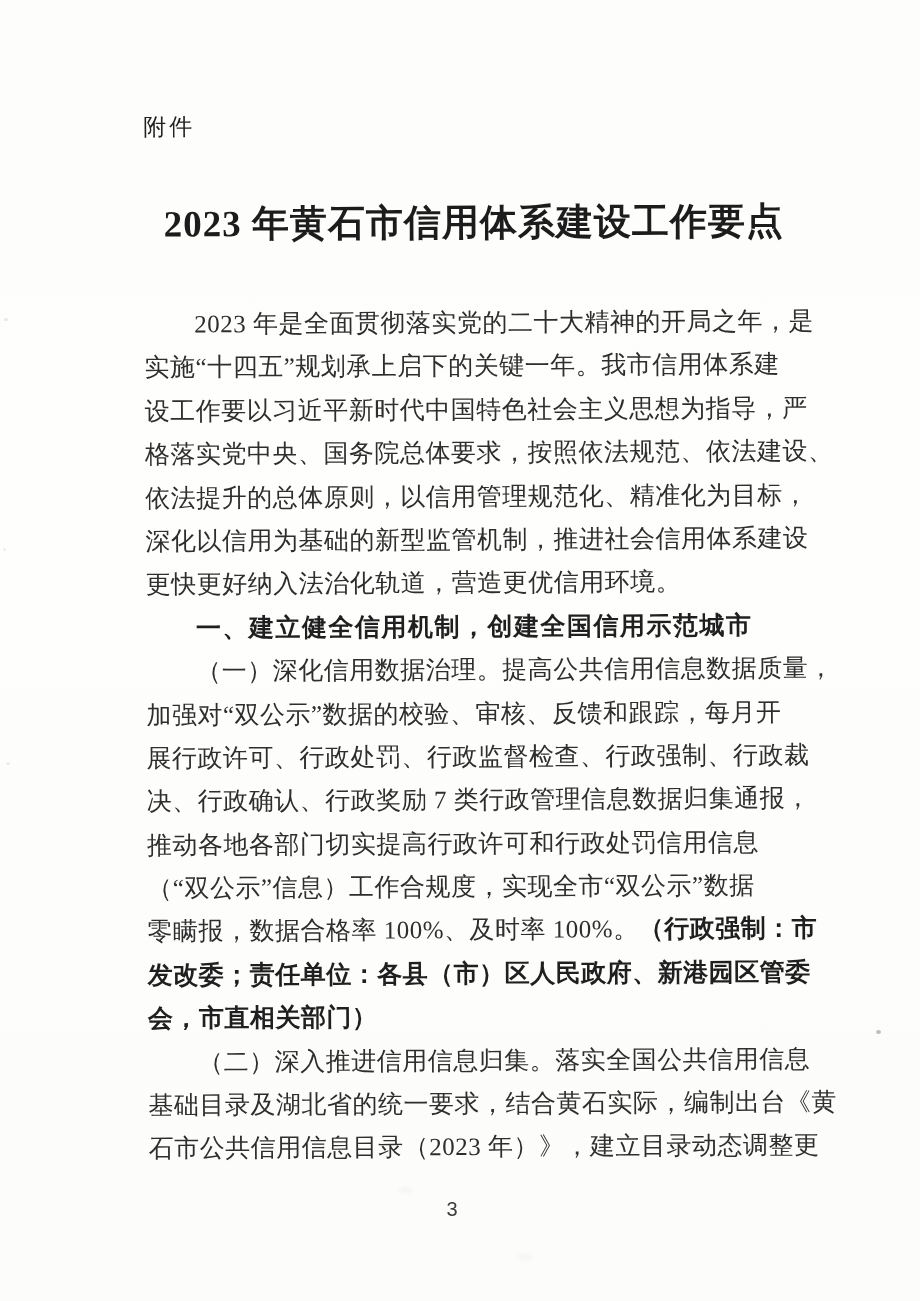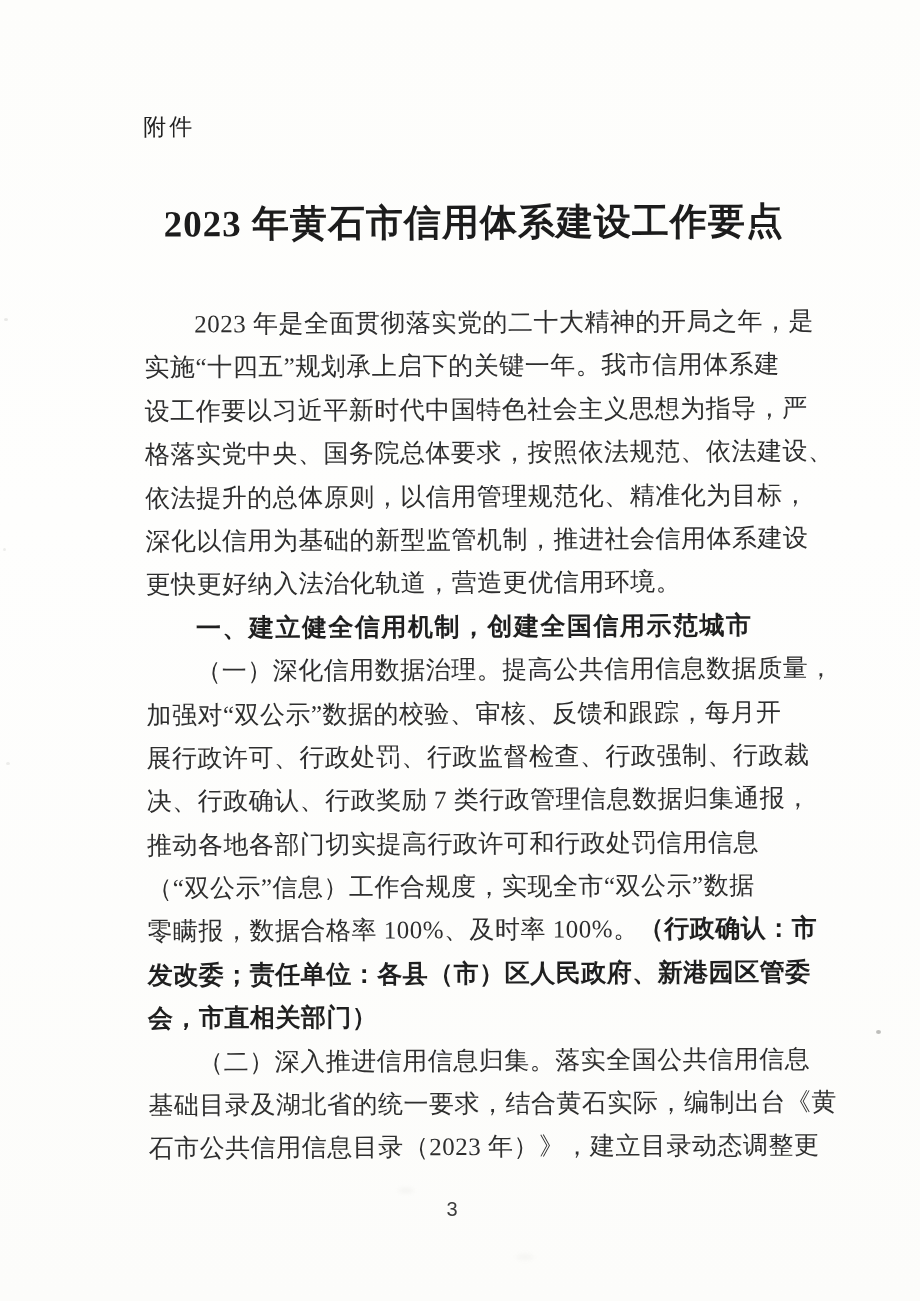--- a/index.html
+++ b/index.html
@@ -124,21 +124,21 @@
         <div class="line"><span>依法提升的总体原则，以信用管理规范化、精准化为目标，</span></div>
         <div class="line"><span>深化以信用为基础的新型监管机制，推进社会信用体系建设</span></div>
         <div class="line"><span>更快更好纳入法治化轨道，营造更优信用环境。</span></div>
         <div class="line indent heading"><span class="bold">一、建立健全信用机制，创建全国信用示范城市</span></div>
         <div class="line indent"><span>（一）深化信用数据治理。提高公共信用信息数据质量，</span></div>
         <div class="line"><span>加强对“双公示”数据的校验、审核、反馈和跟踪，每月开</span></div>
         <div class="line"><span>展行政许可、行政处罚、行政监督检查、行政强制、行政裁</span></div>
         <div class="line"><span>决、行政确认、行政奖励 7 类行政管理信息数据归集通报，</span></div>
         <div class="line"><span>推动各地各部门切实提高行政许可和行政处罚信用信息</span></div>
         <div class="line"><span>（“双公示”信息）工作合规度，实现全市“双公示”数据</span></div>
-        <div class="line"><span>零瞒报，数据合格率 100%、及时率 100%。</span><span class="bold">（行政确认：市</span></div>
+        <div class="line"><span>零瞒报，数据合格率 100%、及时率 100%。</span><span class="bold">（行政强制：市</span></div>
         <div class="line"><span class="bold">发改委；责任单位：各县（市）区人民政府、新港园区管委</span></div>
         <div class="line"><span class="bold">会，市直相关部门）</span></div>
         <div class="line indent"><span>（二）深入推进信用信息归集。落实全国公共信用信息</span></div>
         <div class="line"><span>基础目录及湖北省的统一要求，结合黄石实际，编制出台《黄</span></div>
         <div class="line"><span>石市公共信用信息目录（2023 年）》，建立目录动态调整更</span></div>
       </div>
   </div>
 
   <div class="page-number">3</div>
 

